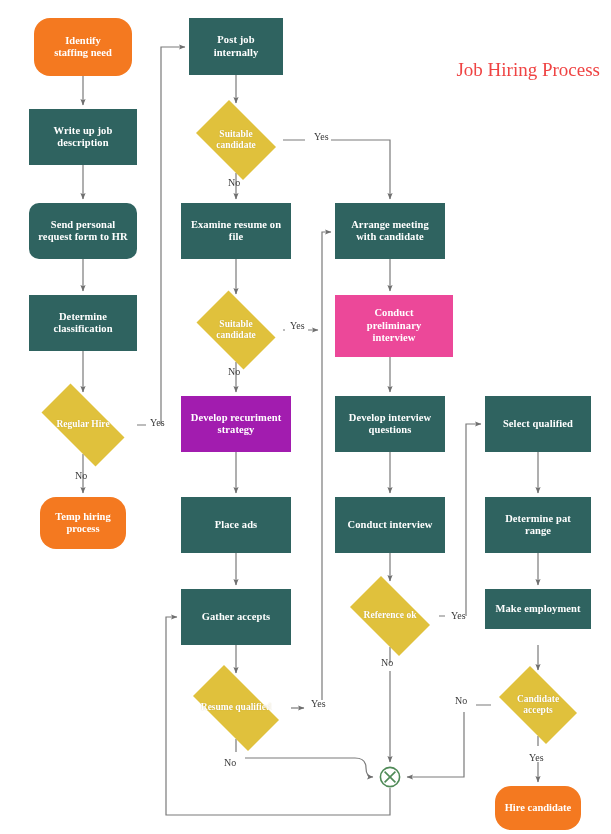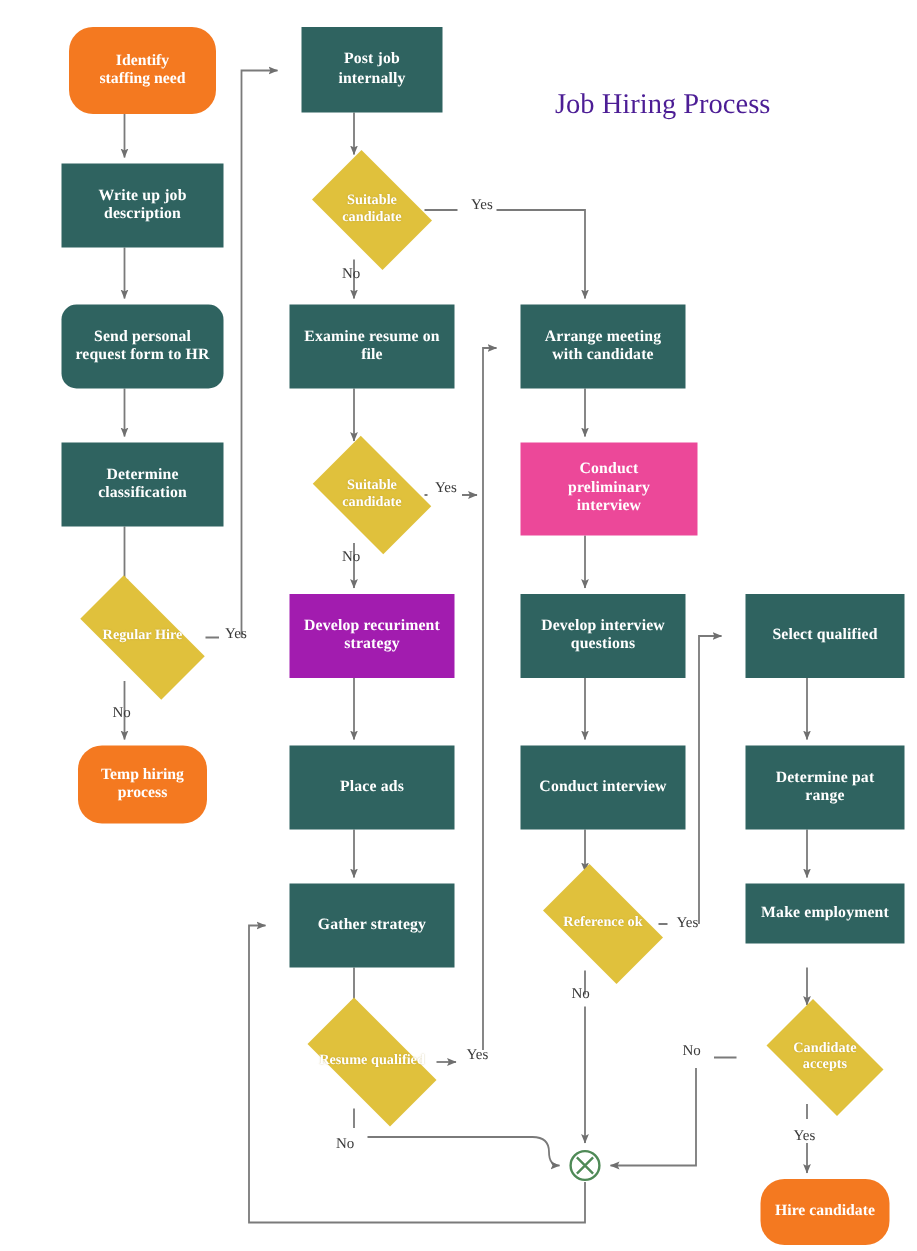--- a/index.html
+++ b/index.html
@@ -30,21 +30,20 @@
     box-sizing: border-box;
     display: flex;
     align-items: center;
     justify-content: center;
     text-align: center;
     color: #ffffff;
     font-weight: bold;
     font-family: "Liberation Serif", serif;
     line-height: 1.18;
     z-index: 3;
-    margin-left: 12px;
   }
   .node.process {
     background: #2f6360;
     font-size: 10.5px;
     letter-spacing: 0.1px;
     padding: 2px 4px;
   }
   .node.terminal {
     background: #f47920;
     border-radius: 16px;
@@ -80,25 +79,25 @@
   .edge-label {
     position: absolute;
     font-family: "Liberation Serif", serif;
     font-size: 10px;
     color: #3a3a3a;
     z-index: 4;
     white-space: nowrap;
   }
   .title {
     position: absolute;
-    color: #4c1d95;
+    color: #ef4444;
     font-family: "Liberation Serif", serif;
     font-size: 19px;
     line-height: 1.28;
-    text-align: left;
+    text-align: right;
     z-index: 4;
   }
   .merge-node {
     position: absolute;
     z-index: 3;
   }
 </style>
 </head>
 <body>
 
@@ -182,21 +181,21 @@
         <div class="dmd" style="background: rgb(224, 193, 60);"></div>
         <div class="dlabel">Suitable<br>candidate</div>
       </div>
       <div class="node process" style="left: 181px; top: 396px; width: 110px; height: 56px; background: #a21caf;">
         <div>Develop recuriment<br>strategy</div>
       </div>
       <div class="node process" style="left: 181px; top: 497px; width: 110px; height: 56px; background: rgb(47, 99, 96);">
         <div>Place ads</div>
       </div>
       <div class="node process" style="left: 181px; top: 589px; width: 110px; height: 56px; background: rgb(47, 99, 96);">
-        <div>Gather strategy</div>
+        <div>Gather accepts</div>
       </div>
       <div class="node decision" style="left: 181px; top: 677px; width: 110px; height: 62px;">
         <div class="dmd" style="background: rgb(224, 193, 60);"></div>
         <div class="dlabel">Resume qualified</div>
       </div>
       <div class="node process" style="left: 335px; top: 203px; width: 110px; height: 56px; background: rgb(47, 99, 96);">
         <div>Arrange meeting<br>with candidate</div>
       </div>
       <div class="node process" style="left: 335px; top: 295px; width: 118px; height: 62px; background: #ec4899;">
         <div>Conduct<br>preliminary<br>interview</div>

